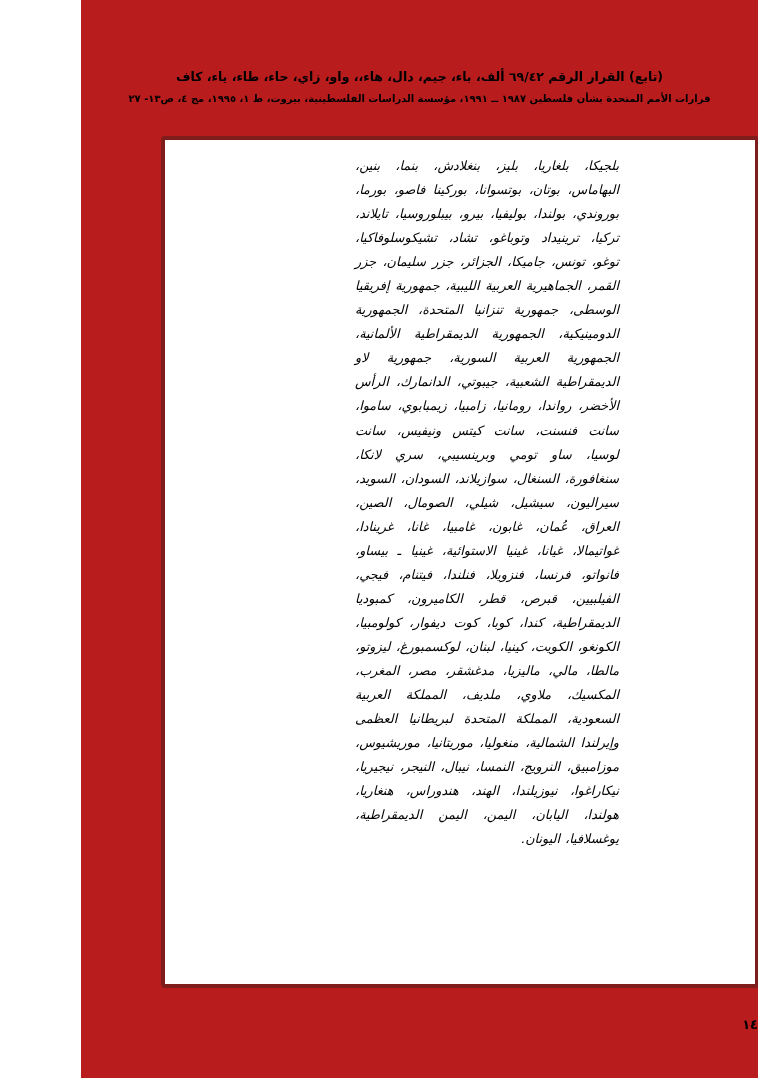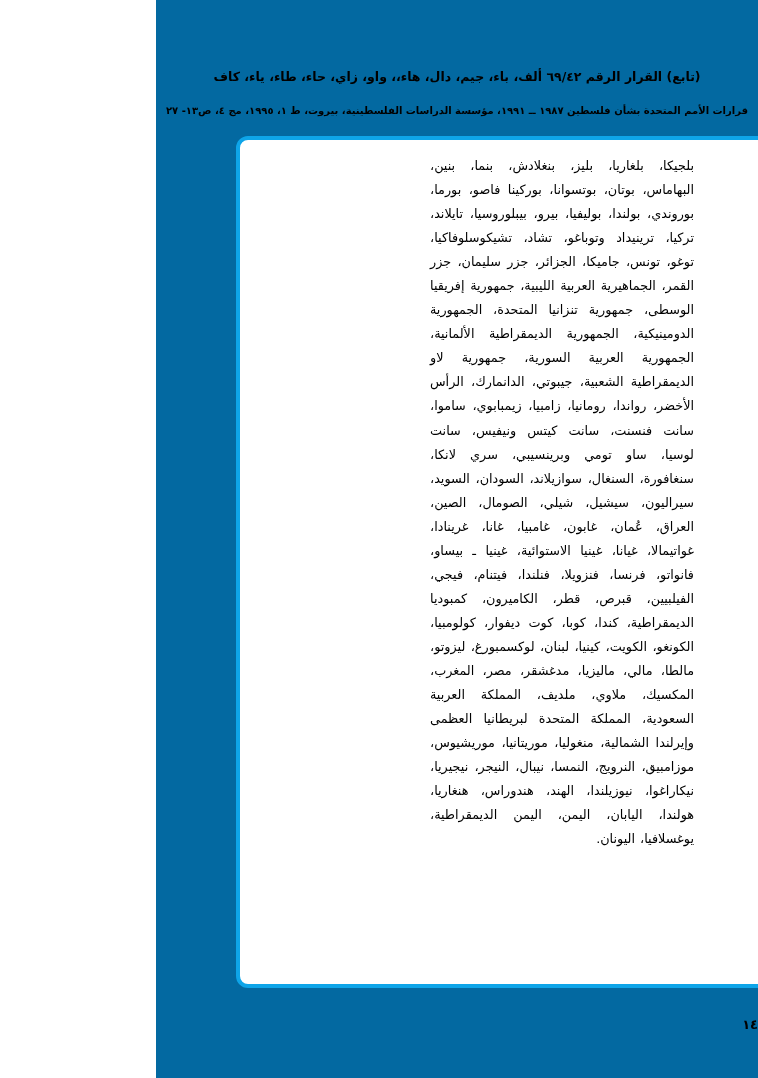--- a/index.html
+++ b/index.html
@@ -2,59 +2,60 @@
 <html lang="ar" dir="rtl"><head>
 <meta charset="utf-8">
 <style>
   html, body {
     margin: 0;
     padding: 0;
     background: #ffffff;
   }
   .page {
     position: relative;
-    width: 602px;
+    width: 677px;
     height: 1078px;
-    background: #0369a1;
+    background: #b91c1c;
     font-family: "DejaVu Sans", sans-serif;
     overflow: hidden;
   }
   .header {
     position: absolute;
     top: 68px;
     left: 0;
     right: 0;
     text-align: center;
   }
   .header-title {
     font-size: 12.5px;
     font-weight: bold;
     color: #000000;
     direction: rtl;
     letter-spacing: 0px;
     line-height: 1.5;
   }
   .header-subtitle {
-    margin-top: 16px;
+    margin-top: 4px;
     font-size: 10px;
     font-weight: bold;
     color: #000000;
     direction: rtl;
     line-height: 1.5;
   }
   .frame {
     position: absolute;
     top: 136px;
     left: 80px;
     width: 598px;
     height: 852px;
-    border: 4px solid #0ea5e9;
-    border-radius: 12px;
+    border: 4px solid #7f1d1d;
+    border-radius: 4px;
     box-sizing: border-box;
     background: #ffffff;
+    font-style: italic;
   }
   .body-text {
     position: absolute;
     top: 14px;
     right: 136px;
     width: 264px;
     direction: rtl;
     text-align: justify;
     text-align-last: right;
     font-size: 12.8px;

